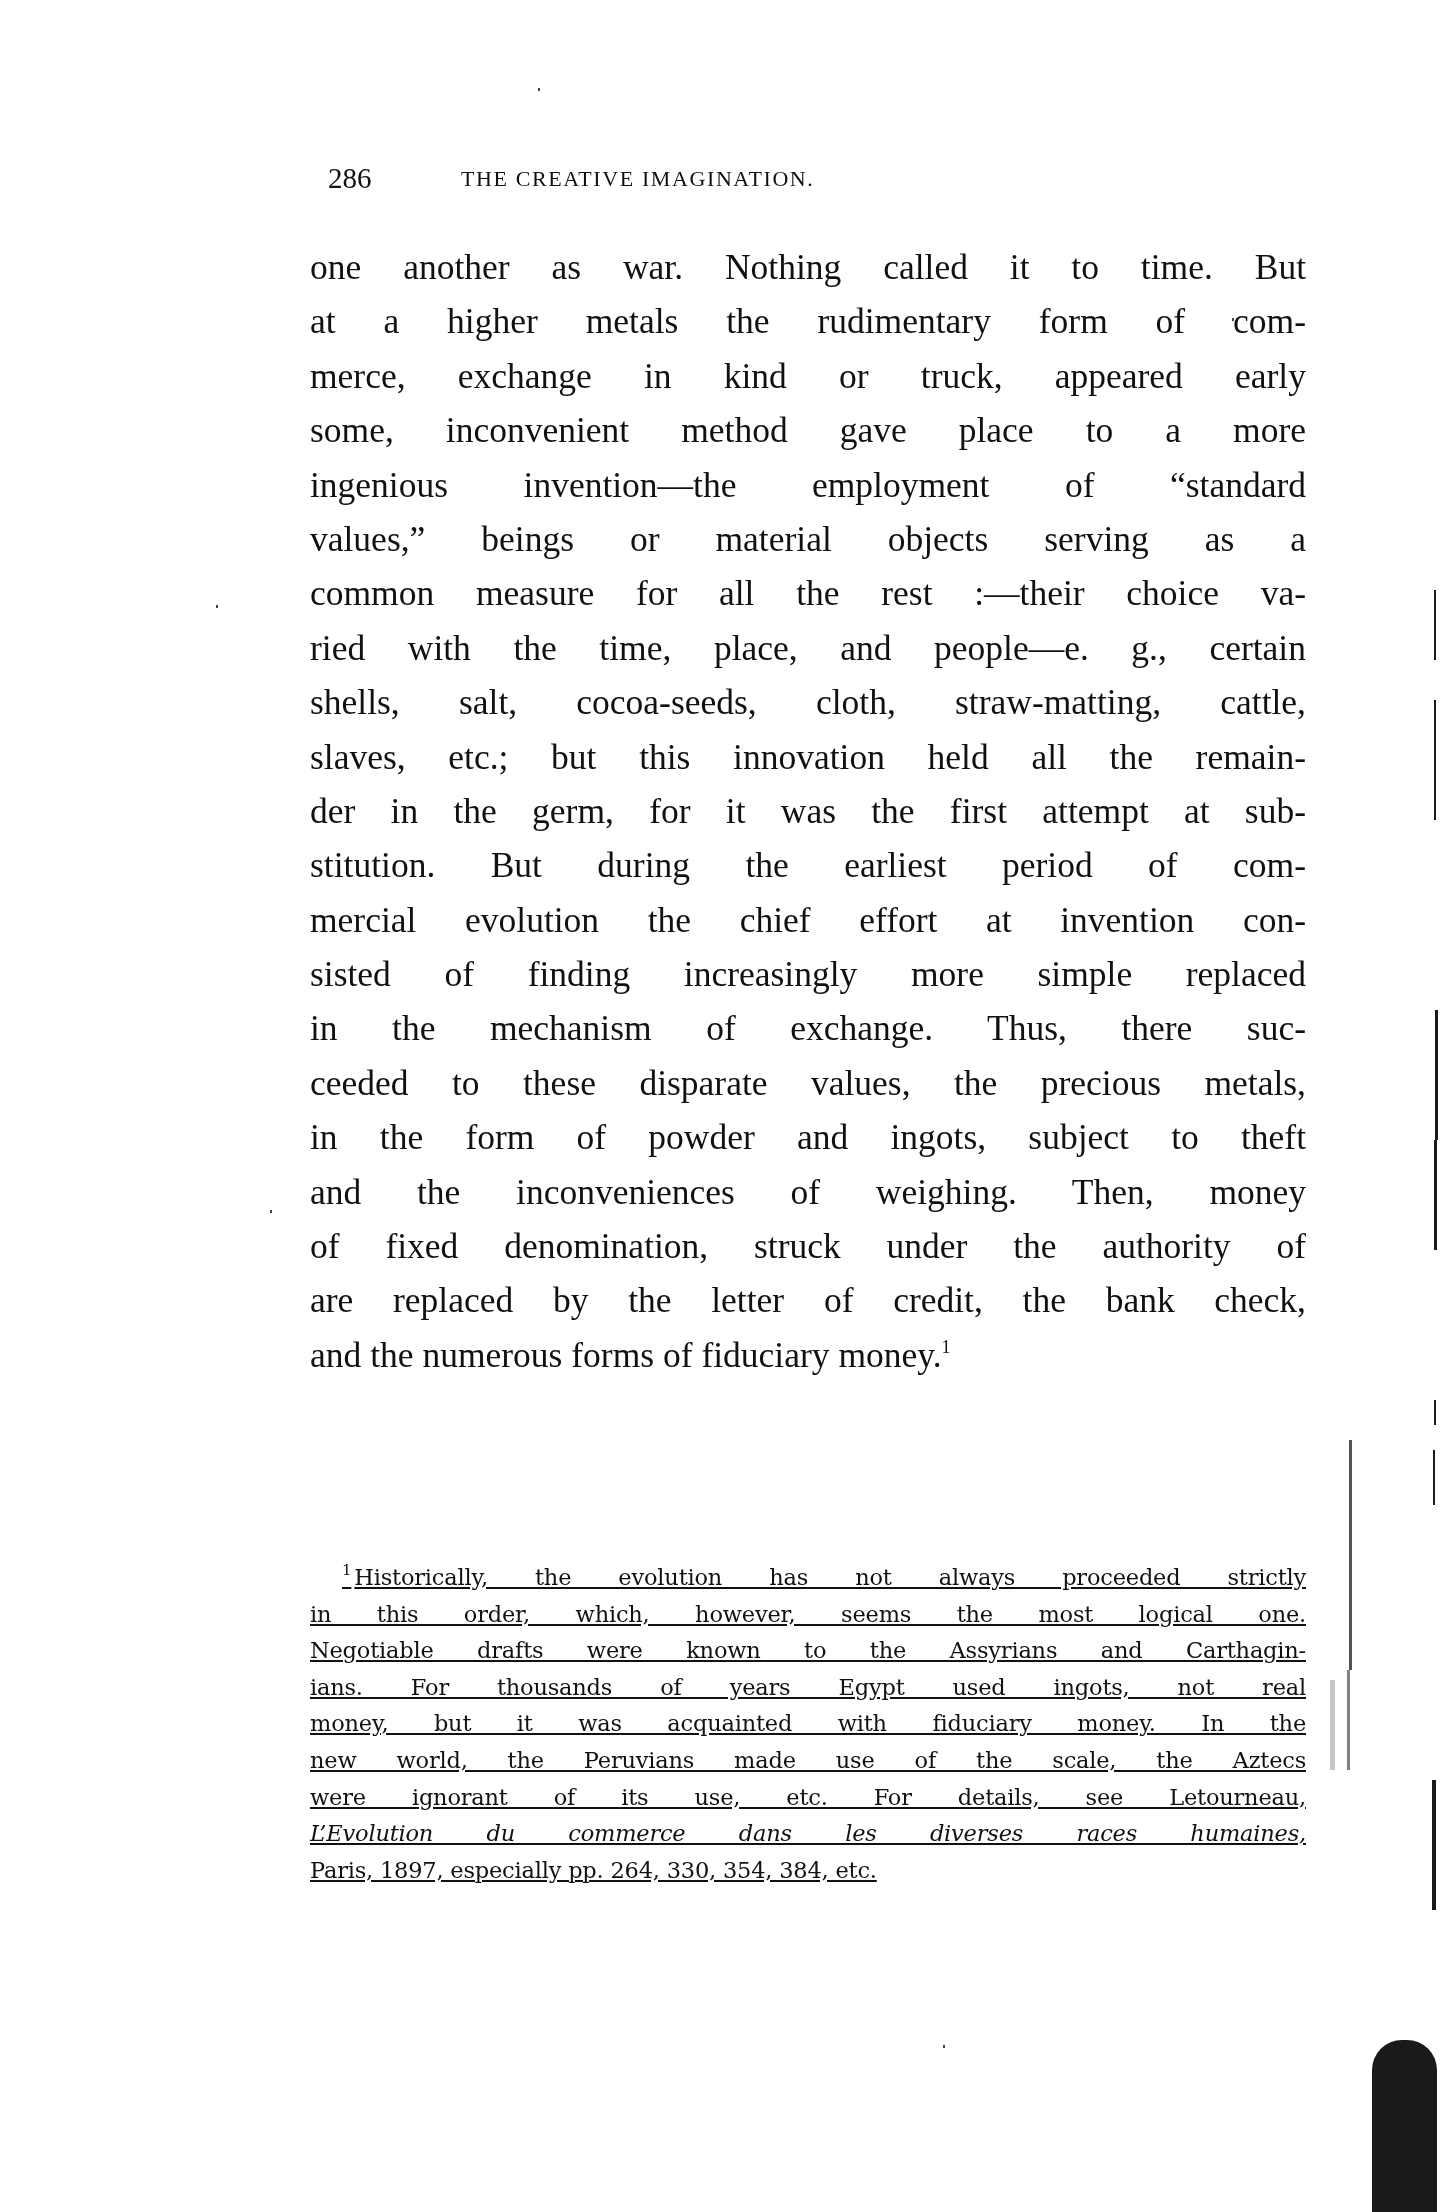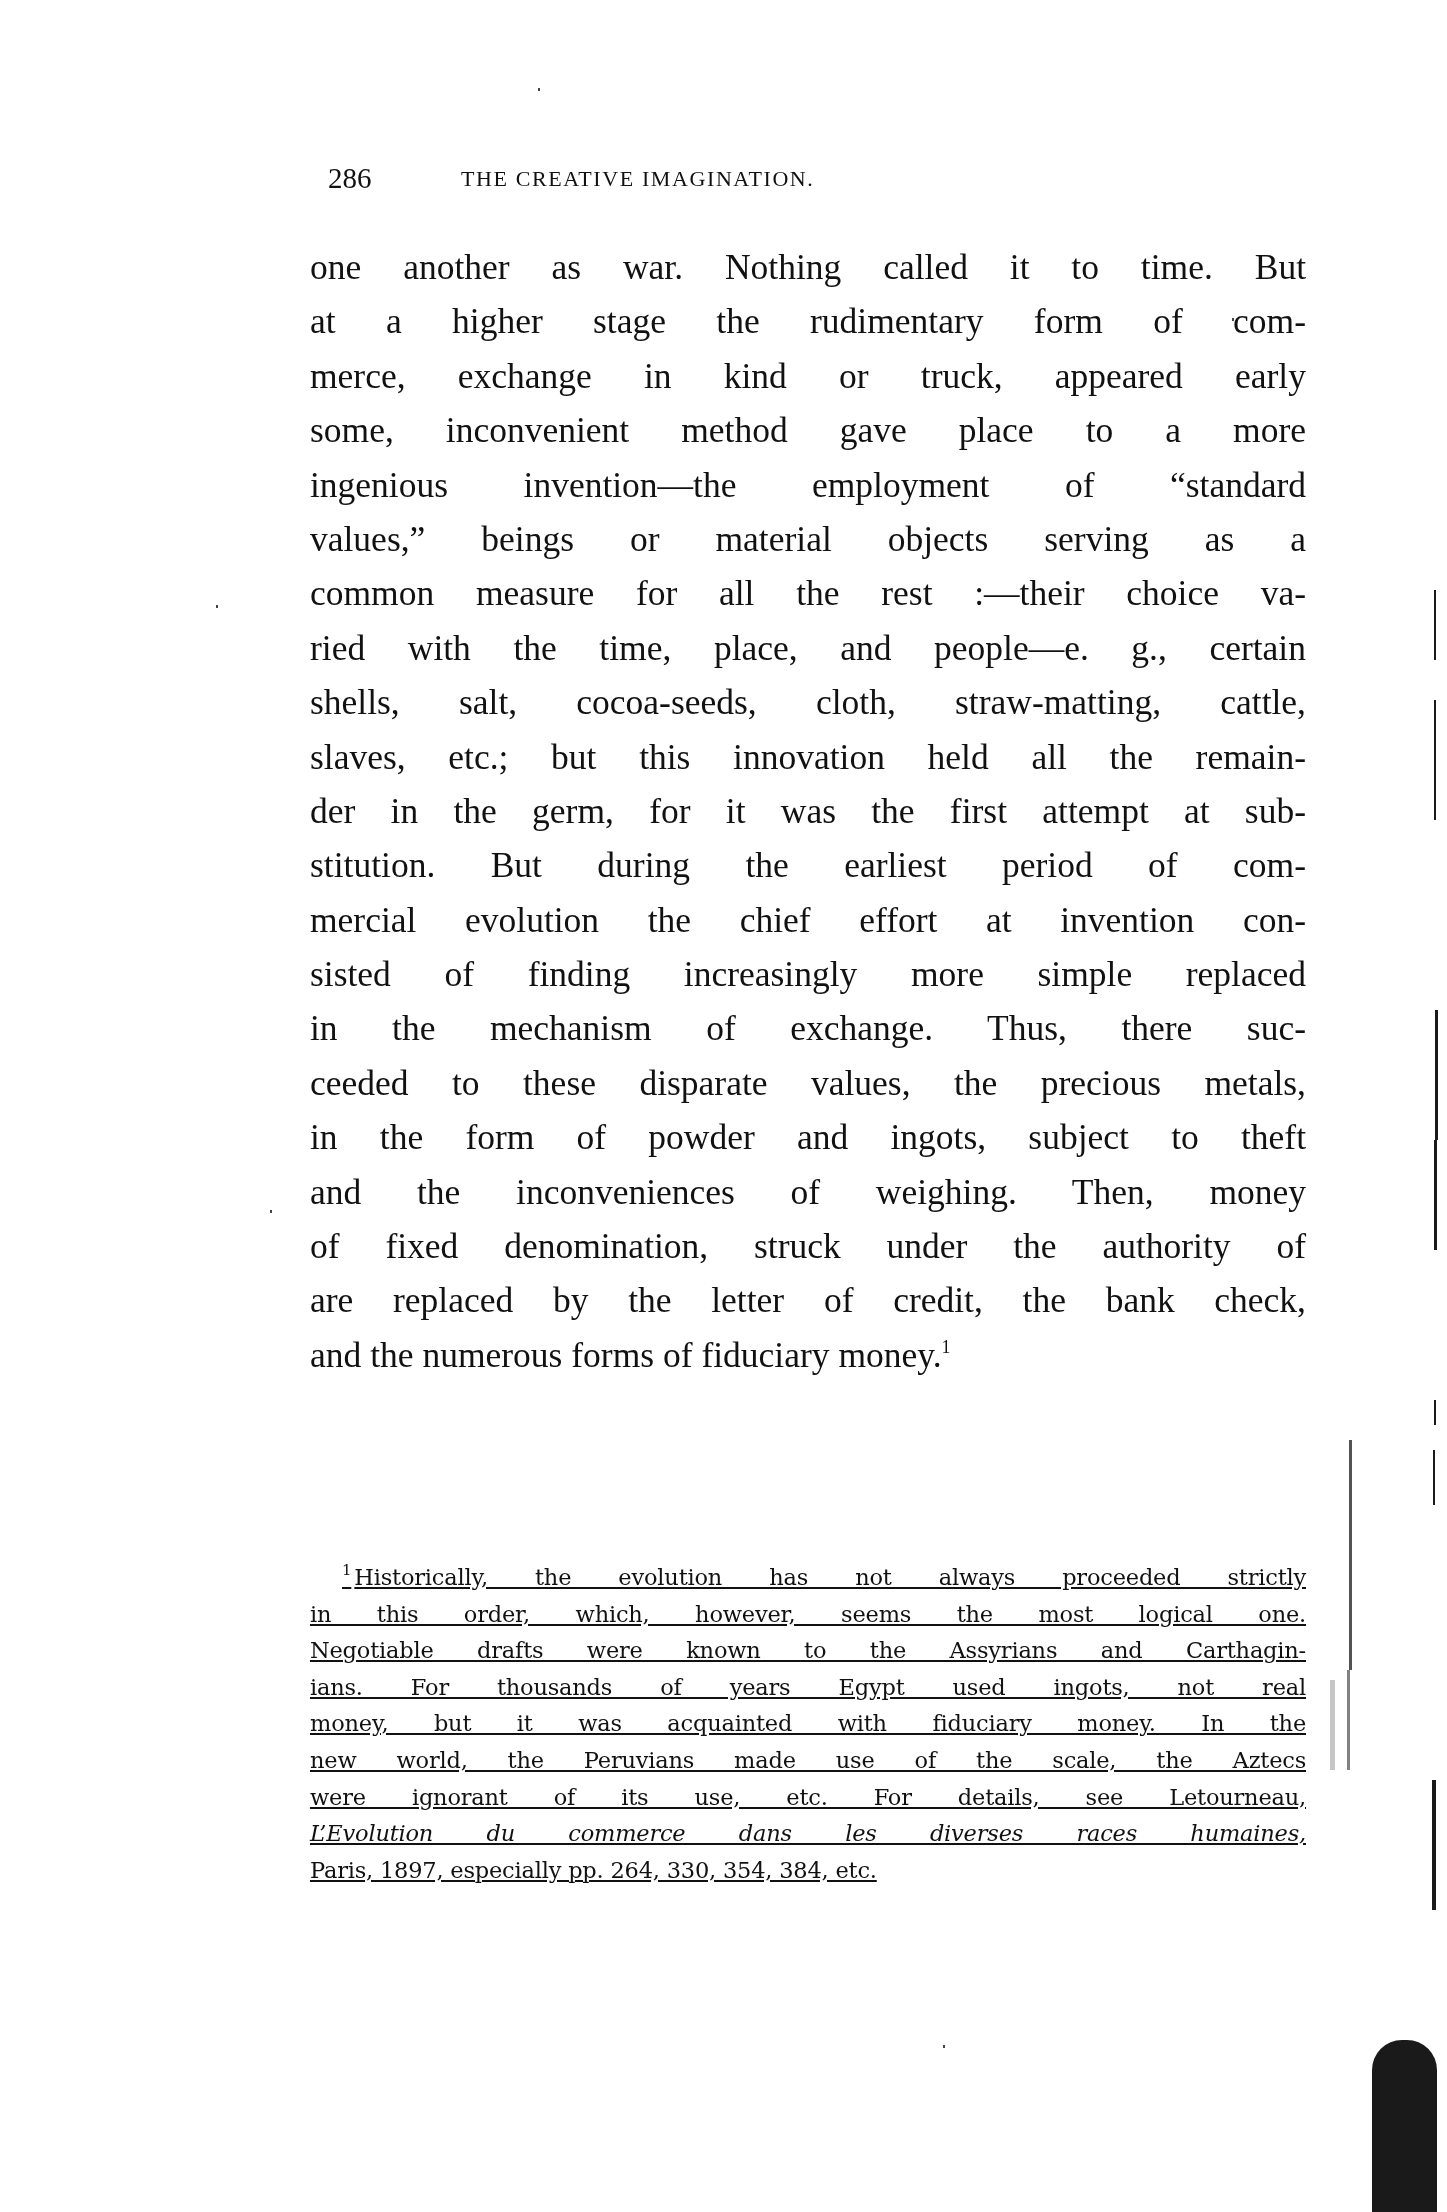--- a/index.html
+++ b/index.html
@@ -113,21 +113,21 @@
 
 <div class="page">
 
   <div class="running-head">
     <span class="page-number">286</span>
     <span class="running-title">THE CREATIVE IMAGINATION.</span>
   </div>
 
   <div class="body-text">
     <span class="body-line">one another as war.  Nothing called it to time. But</span>
-    <span class="body-line">at a higher stage the rudimentary form of com-</span>
+    <span class="body-line">at a higher metals the rudimentary form of com-</span>
     <span class="body-line">merce, exchange in kind or truck, appeared early</span>
     <span class="body-line">some, inconvenient method gave place to a more</span>
     <span class="body-line">ingenious invention—the employment of “standard</span>
     <span class="body-line">values,” beings or material objects serving as a</span>
     <span class="body-line">common measure for all the rest :—their choice va-</span>
     <span class="body-line">ried with the time, place, and people—e. g., certain</span>
     <span class="body-line">shells, salt, cocoa-seeds, cloth, straw-matting, cattle,</span>
     <span class="body-line">slaves, etc.; but this innovation held all the remain-</span>
     <span class="body-line">der in the germ, for it was the first attempt at sub-</span>
     <span class="body-line">stitution.  But during the earliest period of com-</span>

